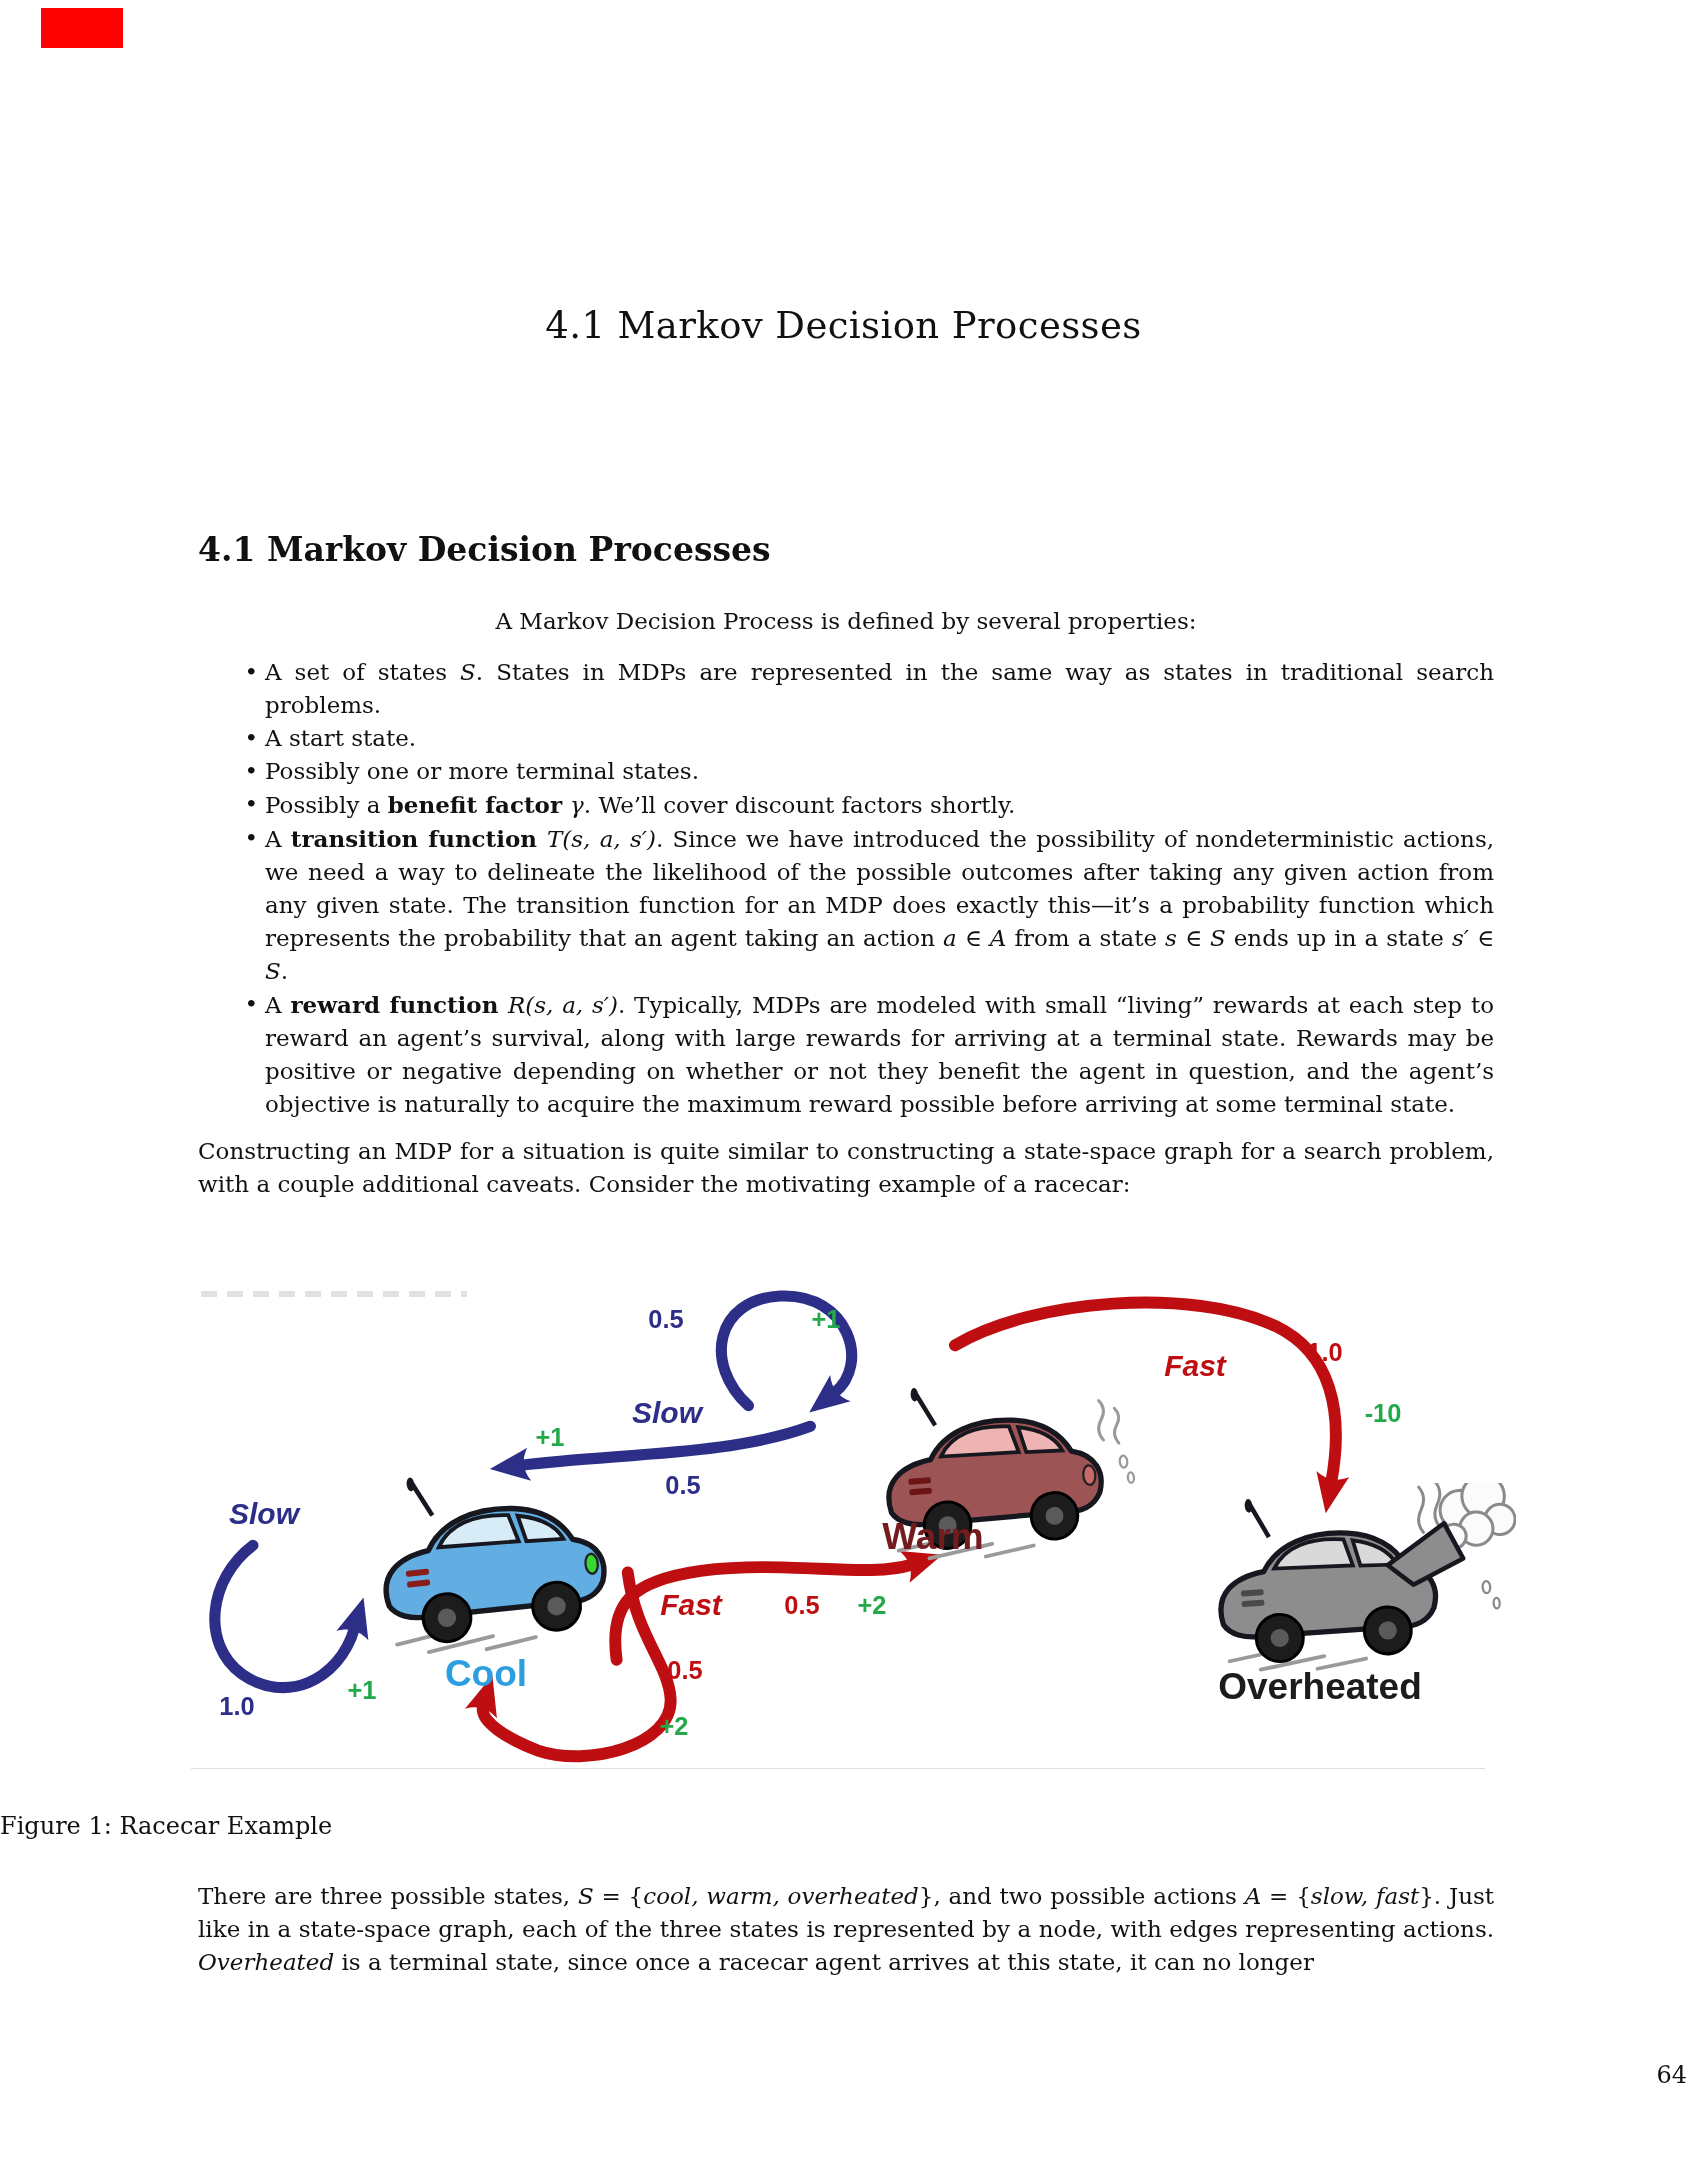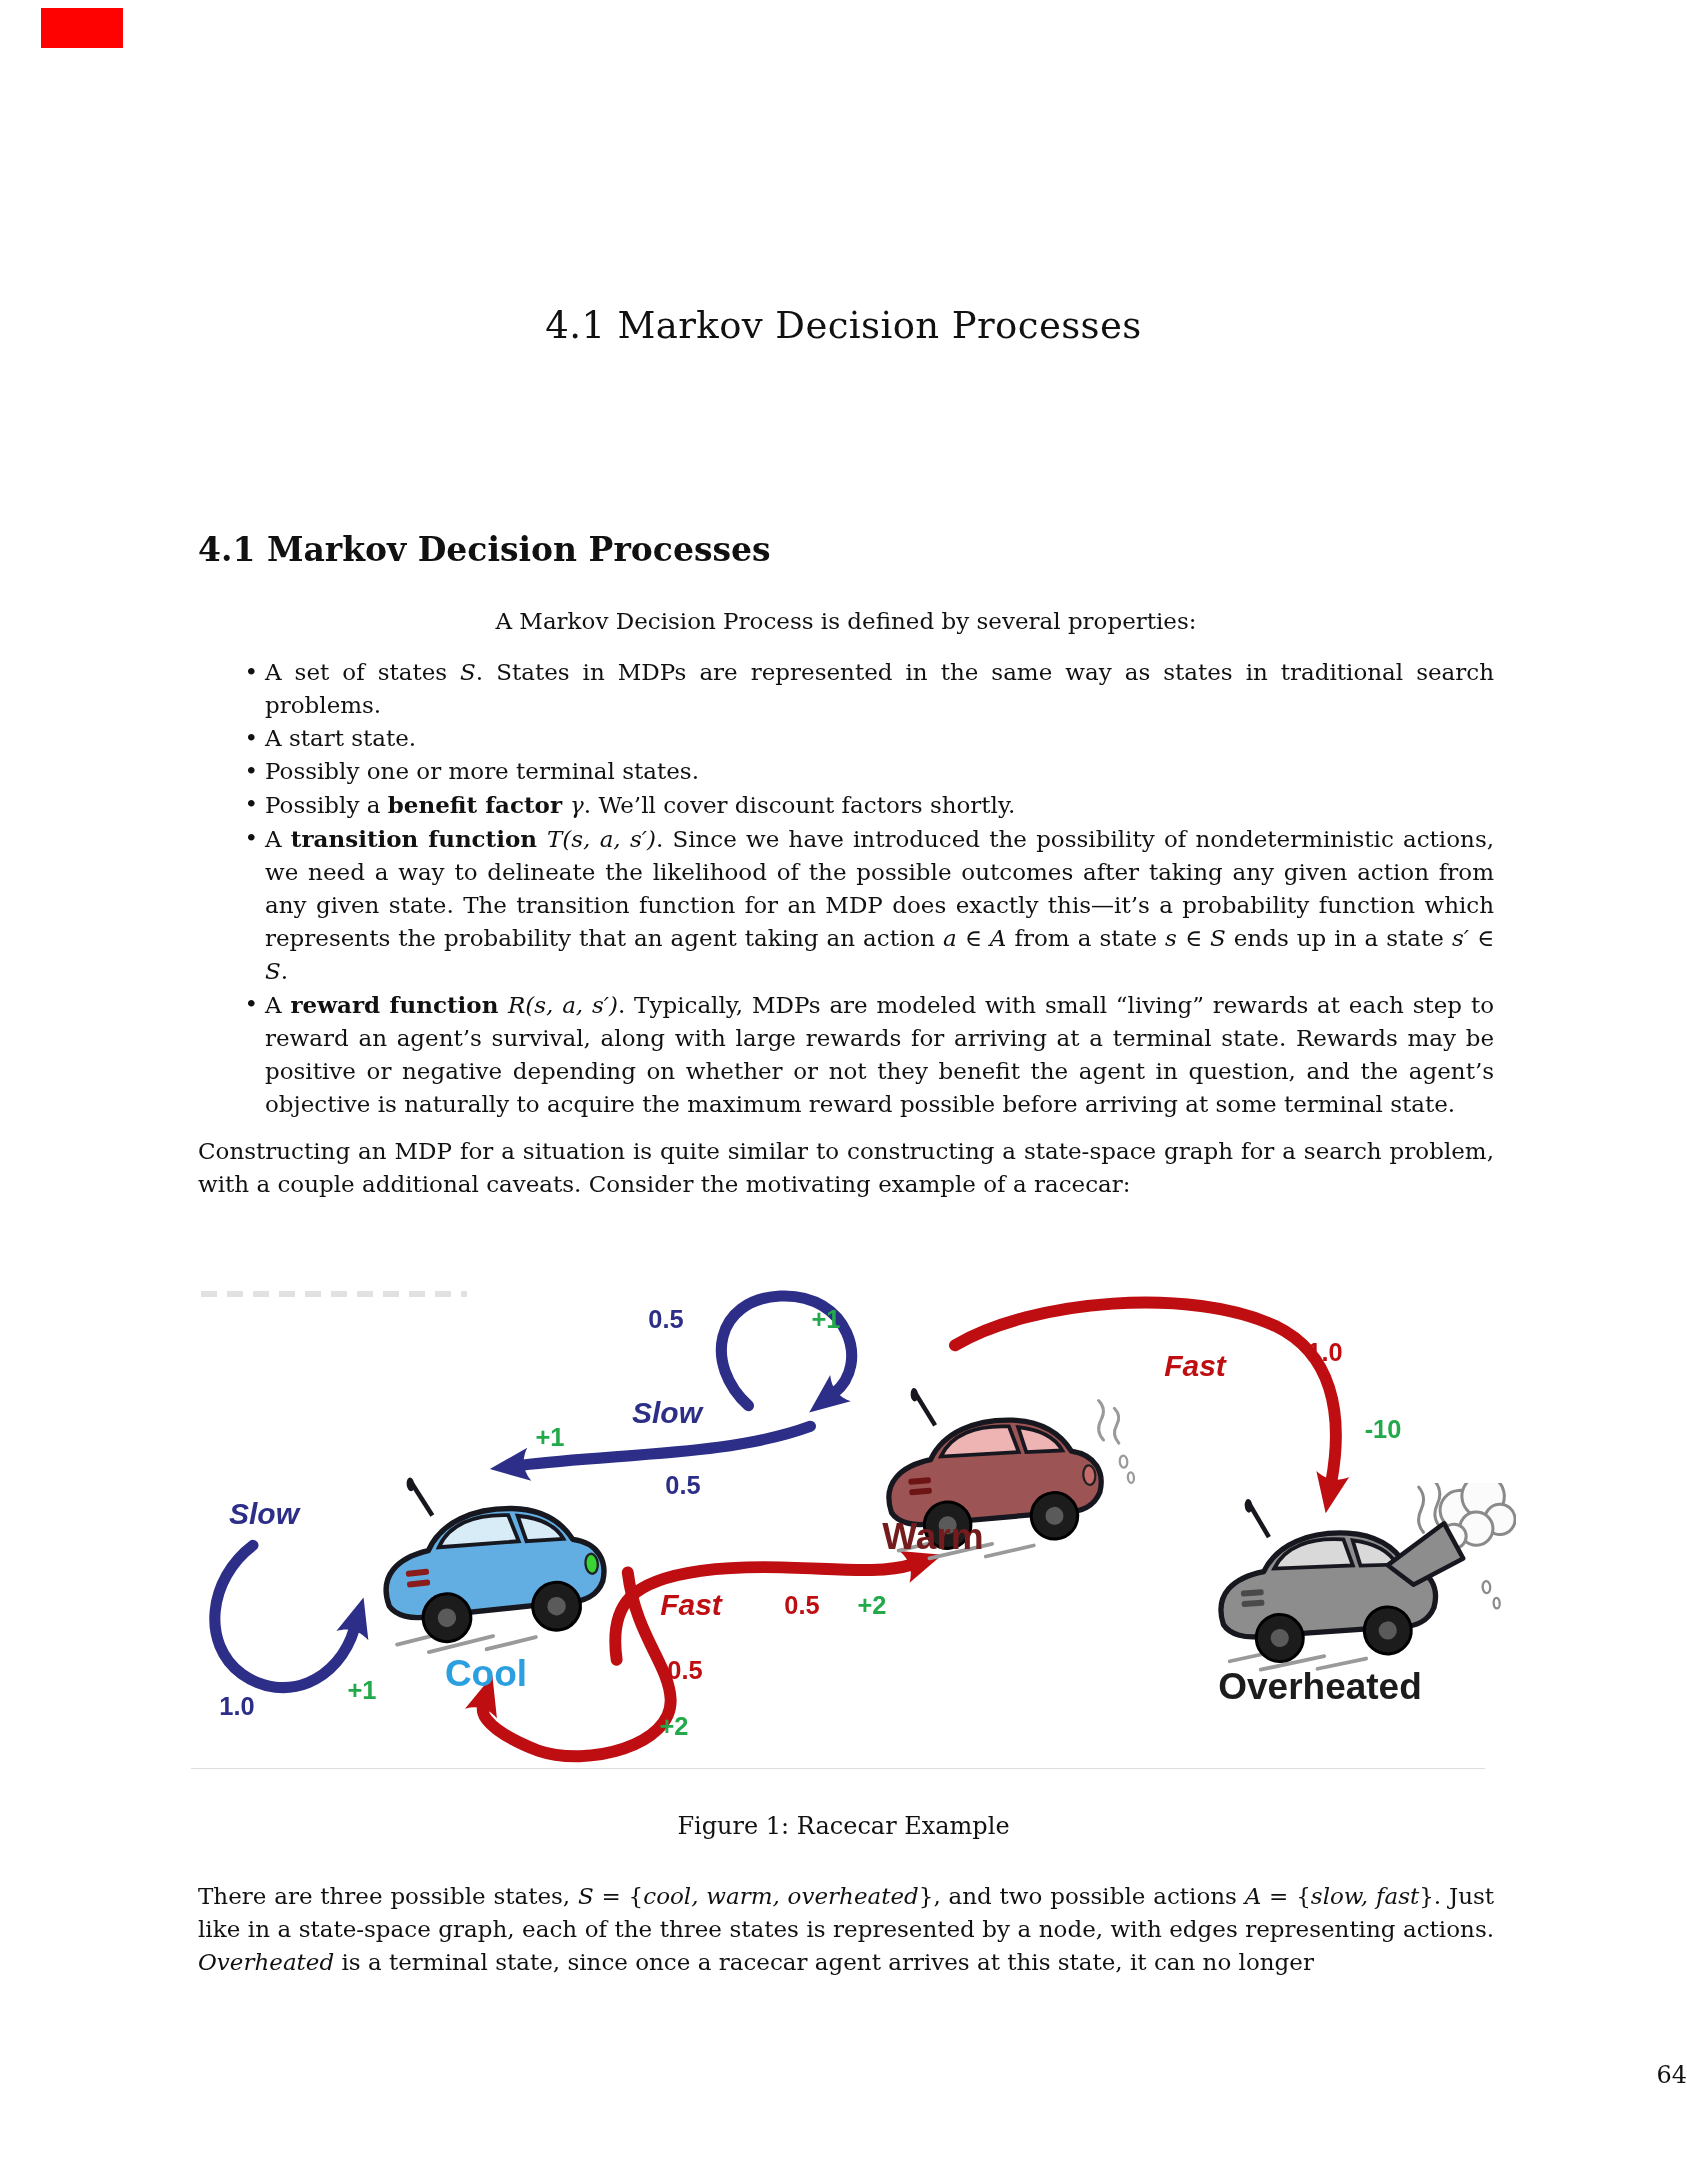--- a/index.html
+++ b/index.html
@@ -40,21 +40,21 @@
   .c-green{color:var(--green,#22a94a);}
   .c-maroon{color:var(--maroon,#741b1e);}
   .c-sky{color:var(--sky,#2b9fe0);}
   .c-dark{color:var(--dark,#1c1c1c);}
 
   .car{position:absolute;}
   .car-cool{--body:var(--cool-body,#62aee3);--win:var(--cool-win,#d8ecf8);--lamp:var(--cool-lamp,#3bd435);}
   .car-warm{--body:var(--warm-body,#9d5454);--win:var(--warm-win,#eeb3b3);--lamp:var(--warm-lamp,#c76a6a);}
   .car-gray{--body:var(--gray-body,#8d8d8d);--win:var(--gray-win,#d9d9d9);--lamp:var(--gray-lamp,#6f6f6f);}
 
-  .caption{position:absolute;left:0;top:1812px;width:100%;text-align:center;font-size:24px;}
+  .caption{position:absolute;left:0;top:1812px;width:100%;font-size:24px;}
   .closing{position:absolute;left:198px;top:1880px;width:1296px;}
   .page-number{position:absolute;left:0;top:2061px;width:100%;text-align:right;font-size:24px;}
 </style>
 </head>
 <body>
 
 <div class="corner-box"></div>
 
 <div class="doc-title">4.1 Markov Decision Processes</div>
 
@@ -169,21 +169,21 @@
 
   <div style="position:absolute;left:0;top:0;width:1350px;height:502px;">
       <span class="fig-label c-blue" style="left: 475px; top: 50px;">0.5</span>
       <span class="fig-label c-green" style="left: 635px; top: 50px;">+1</span>
       <span class="fig-label c-blue it" style="left: 476px; top: 144px;">Slow</span>
       <span class="fig-label c-green" style="left: 359px; top: 168px;">+1</span>
       <span class="fig-label c-blue" style="left: 492px; top: 216px;">0.5</span>
       <span class="fig-label c-maroon lg" style="left: 742px; top: 268px;">Warm</span>
       <span class="fig-label c-red it" style="left: 1004px; top: 97px;">Fast</span>
       <span class="fig-label c-red" style="left: 1134px; top: 83px;">1.0</span>
-      <span class="fig-label c-green" style="left: 1192px; top: 160px;">-10</span>
+      <span class="fig-label c-green" style="left: 1192px; top: 144px;">-10</span>
       <span class="fig-label c-dark lg" style="left: 1129px; top: 418px;">Overheated</span>
       <span class="fig-label c-sky lg" style="left: 295px; top: 405px;">Cool</span>
       <span class="fig-label c-blue it" style="left: 73px; top: 245px;">Slow</span>
       <span class="fig-label c-blue" style="left: 46px; top: 437px;">1.0</span>
       <span class="fig-label c-green" style="left: 171px; top: 421px;">+1</span>
       <span class="fig-label c-red it" style="left: 500px; top: 336px;">Fast</span>
       <span class="fig-label c-red" style="left: 611px; top: 336px;">0.5</span>
       <span class="fig-label c-green" style="left: 681px; top: 336px;">+2</span>
       <span class="fig-label c-red" style="left: 494px; top: 401px;">0.5</span>
       <span class="fig-label c-green" style="left: 483px; top: 457px;">+2</span>

